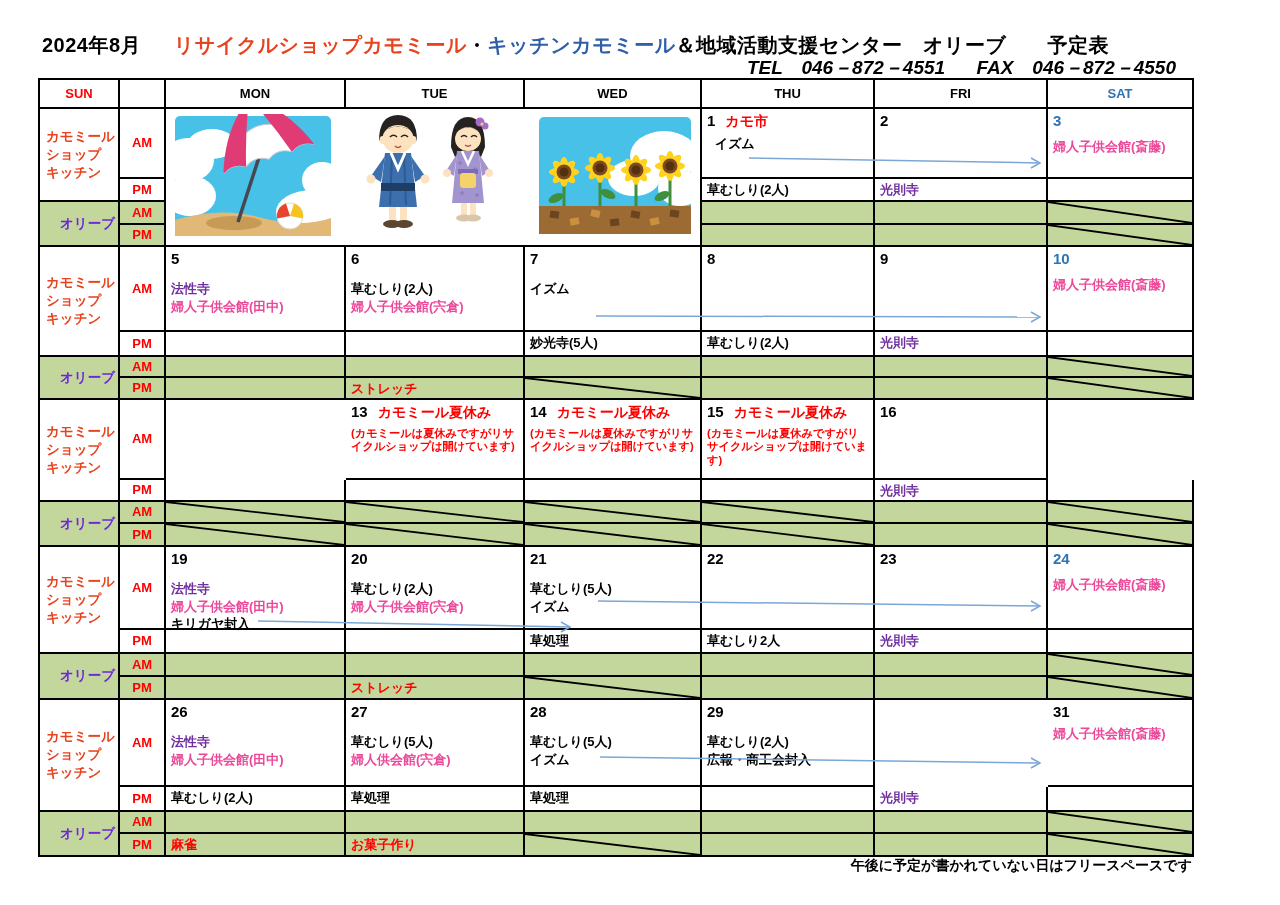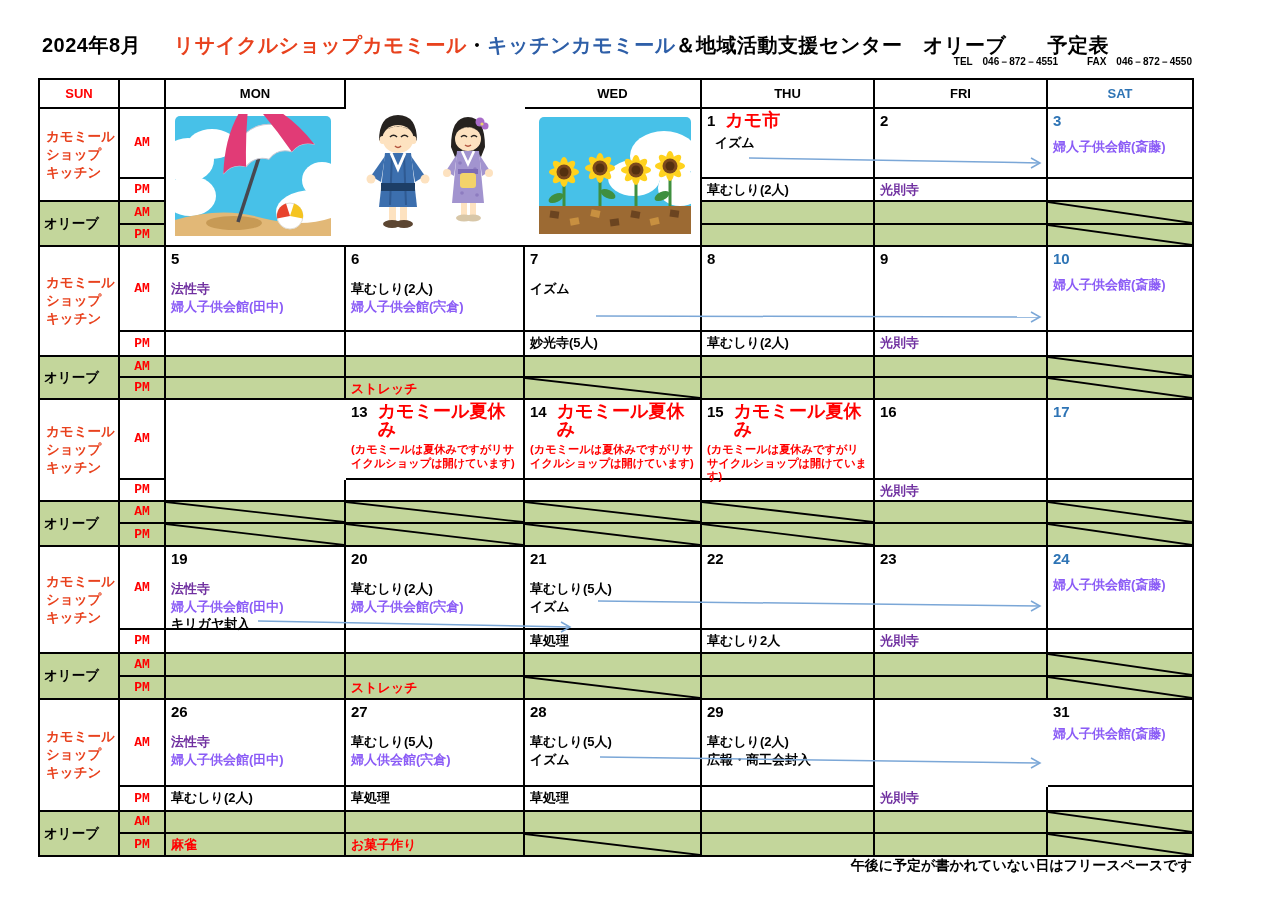--- a/index.html
+++ b/index.html
@@ -2,47 +2,47 @@
 <html><head>
 <meta charset="utf-8">
 <style>
   html,body{margin:0;padding:0;background:#fff;}
   body{width:1280px;height:905px;position:relative;overflow:hidden;
        font-family:"Liberation Sans","DejaVu Sans",sans-serif;font-weight:bold;color:#000;}
   
   #title{position:absolute;left:42px;top:32px;font-size:20px;letter-spacing:.5px;white-space:nowrap;}
   #title .t-orange{color:#e8421e}
   #title .t-tblue{color:#2e5fa8}
-  #contact{position:absolute;top:55px;right:88px;font-size:10px;white-space:nowrap;}
+  #contact{position:absolute;top:55px;right:104px;font-size:19px;white-space:nowrap;font-style:italic;}
   #contact span{margin-left:26px}
   #contact span:first-child{margin-left:0}
   #footer{position:absolute;top:857px;right:88px;font-size:14px;}
   
   #cal{position:absolute;left:38px;top:78px;display:grid;
        grid-template-columns:80px 46px 180px 179px 177px 173px 173px 146px;
        grid-template-rows:29px 70px 23px 23px 22px 85px 25px 21px 22px 80px 22px 22px 23px 83px 24px 23px 23px 87px 25px 22px 23px;
        border-left:2px solid #000;border-top:2px solid #000;background:#fff;}
   .c{border-right:2px solid #000;border-bottom:2px solid #000;position:relative;box-sizing:border-box;
      font-size:13px;line-height:17.5px;}
   .g{background:#c3d69b;}
   .hd{display:flex;align-items:center;justify-content:center;font-size:13px;}
   .hd-sun{color:#ff0000}.hd-sat{color:#2e74b5}
   .sideC{display:flex;flex-direction:column;justify-content:center;padding-left:6px;color:#e8421e;font-size:13.5px;line-height:18px;}
-  .sideO{display:flex;align-items:center;padding-left:4px;color:#000000;font-size:13.5px;}
-  .ampm{display:flex;align-items:center;justify-content:center;color:#ff0000;font-size:13px;font-family:Liberation Mono, monospace;}
+  .sideO{display:flex;align-items:center;padding-left:20px;color:#6d28d9;font-size:13.5px;}
+  .ampm{display:flex;align-items:center;justify-content:center;color:#ff0000;font-size:13px;}
   .daycell{padding:2px 5px;}
   .dline{display:flex;align-items:baseline;}
   .dnum{font-size:15px;line-height:19px;}
   .dblue{color:#2e74b5}.dred{color:#ff0000}
-  .tag{color:#ff0000;margin-left:10px;font-size:18px;}
+  .tag{color:#ff0000;margin-left:10px;font-size:14px;}
   .evts{margin-top:12px;}
   .gap8{margin-top:8px;}.gap4{margin-top:4px;}
   .note{font-size:11.2px;line-height:13.5px;color:#ff0000;margin-top:5px;}
   .ind{margin-left:8px;}
-  .t-red{color:#ff0000}.t-blue{color:#8b5cf6}.t-purple{color:#7030a0}
+  .t-red{color:#ff0000}.t-blue{color:#ec4899}.t-purple{color:#7030a0}
   .pmtext{padding:2px 5px;font-size:13px;}
   .olivetext{padding:2px 5px;font-size:13px;color:#ff0000;}
   .dg{position:absolute;left:0;top:0;width:100%;height:100%;}
   .dg line{stroke:#000;stroke-width:1.8px;}
   .merged{display:flex;align-items:center;justify-content:space-between;padding:2px 6px;background:#fff;}
   #arrows{position:absolute;left:0;top:0;pointer-events:none;}
 </style>
 </head>
 <body>
 
@@ -55,20 +55,21 @@
 <div id="contact">
   <span>TEL　046－872－4551</span>
   <span>FAX　046－872－4550</span>
 </div>
 
 <div id="cal">
 
   <div class="c hd hd-sun" style="grid-area:1/1">SUN</div>
   <div class="c hd" style="grid-area:1/2"></div>
   <div class="c hd" style="grid-area:1/3">MON</div>
+  <div class="c hd" style="grid-area:1/4">TUE</div>
   <div class="c hd" style="grid-area:1/6">THU</div>
   <div class="c hd" style="grid-area:1/5">WED</div>
   <div class="c hd" style="grid-area:1/7">FRI</div>
   <div class="c hd hd-sat" style="grid-area:1/8">SAT</div>
 
   <div class="c sideC" style="grid-area:2/1/4/2">
     <span>カモミール</span>
     <span>ショップ</span>
     <span>キッチン</span>
   </div>
@@ -358,25 +359,20 @@
         <span class="dnum">15</span>
         <span class="tag">カモミール夏休み</span>
       </div>
     <div class="note">(カモミールは夏休みですがリサイクルショップは開けています)</div>
   </div>
   <div class="c daycell" style="grid-area:10/7">
     <div class="dline">
         <span class="dnum">16</span>
       </div>
   </div>
-  <div class="c daycell" style="grid-area:10/8">
-    <div class="dline">
-        <span class="dnum dblue">17</span>
-      </div>
-  </div>
   <div class="c" style="grid-area:11/3"></div>
   <div class="c" style="grid-area:11/4"></div>
   <div class="c" style="grid-area:11/5"></div>
   <div class="c" style="grid-area:11/6"></div>
   <div class="c pmtext t-purple" style="grid-area:11/7">光則寺</div>
   <div class="c" style="grid-area:11/8"></div>
   <div class="c sideO g" style="grid-area:12/1/14/2">オリーブ</div>
   <div class="c ampm g" style="grid-area:12/2">AM</div>
   <div class="c ampm g" style="grid-area:13/2">PM</div>
   <div class="c g" style="grid-area:12/3">

